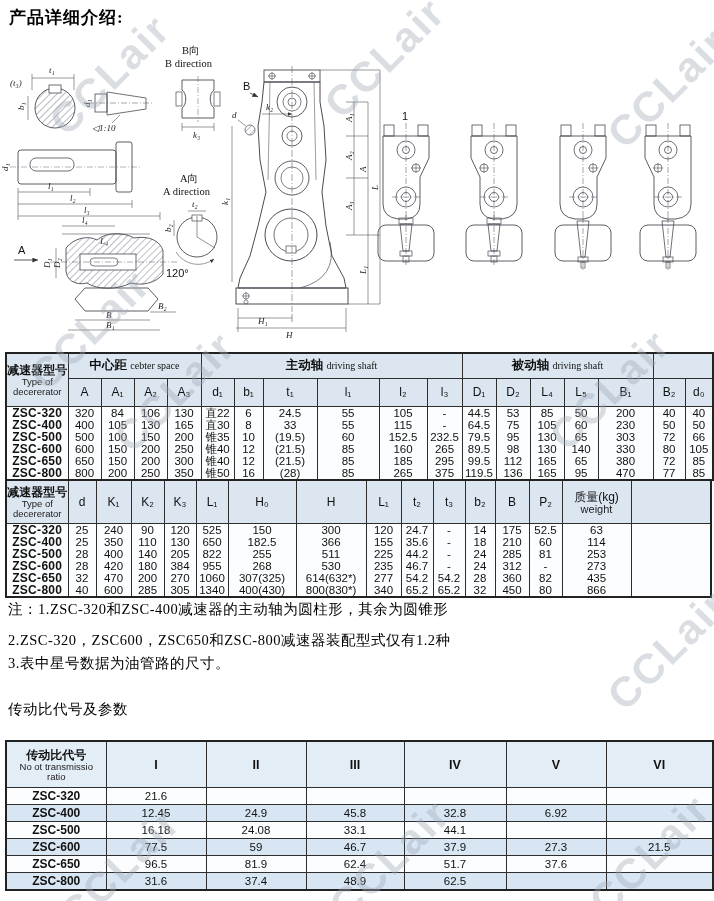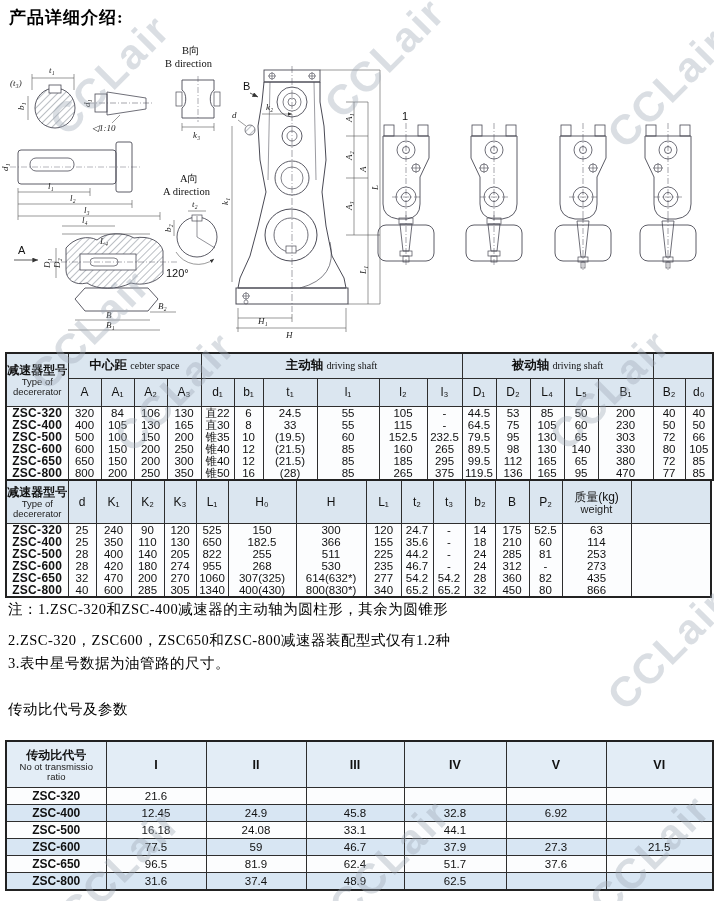--- a/index.html
+++ b/index.html
@@ -542,21 +542,21 @@
             <td>285</td>
             <td>81</td>
             <td>253</td>
             <td></td>
           </tr>
           <tr>
             <td class="model">ZSC-600</td>
             <td>28</td>
             <td>420</td>
             <td>180</td>
-            <td>274</td>
+            <td>384</td>
             <td>955</td>
             <td>268</td>
             <td>530</td>
             <td>235</td>
             <td>46.7</td>
             <td>-</td>
             <td>24</td>
             <td>312</td>
             <td>-</td>
             <td>273</td>

